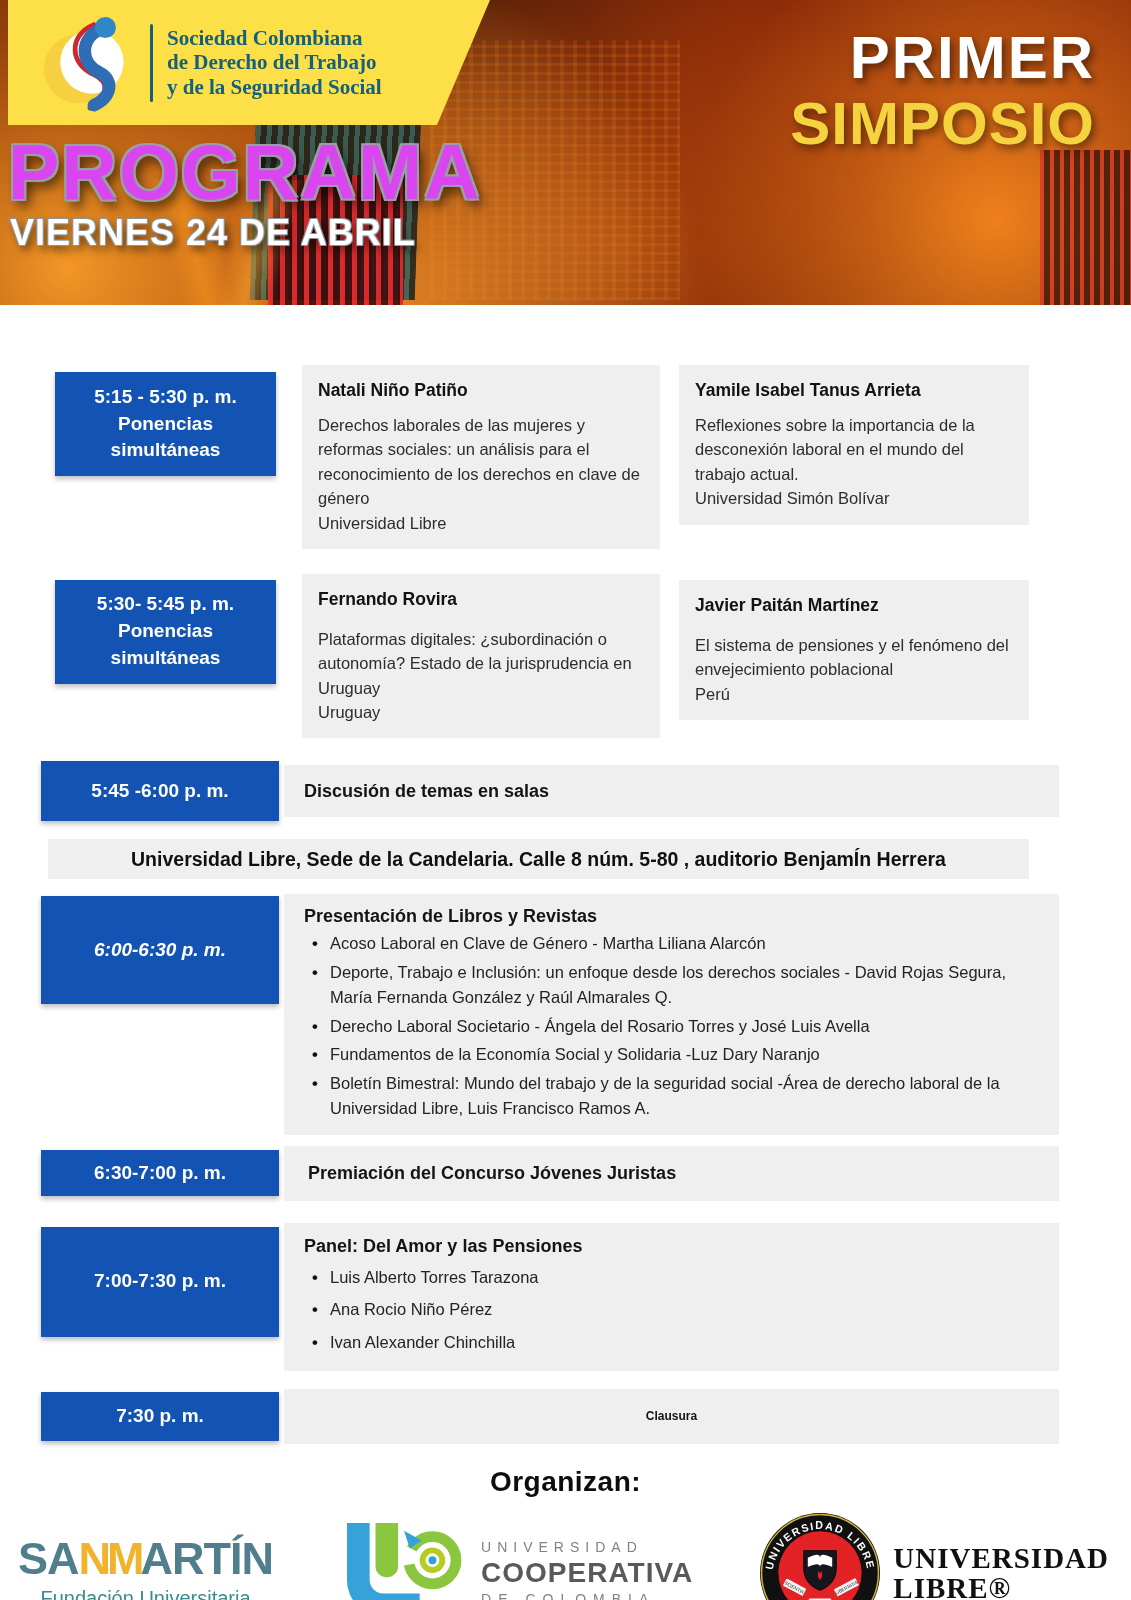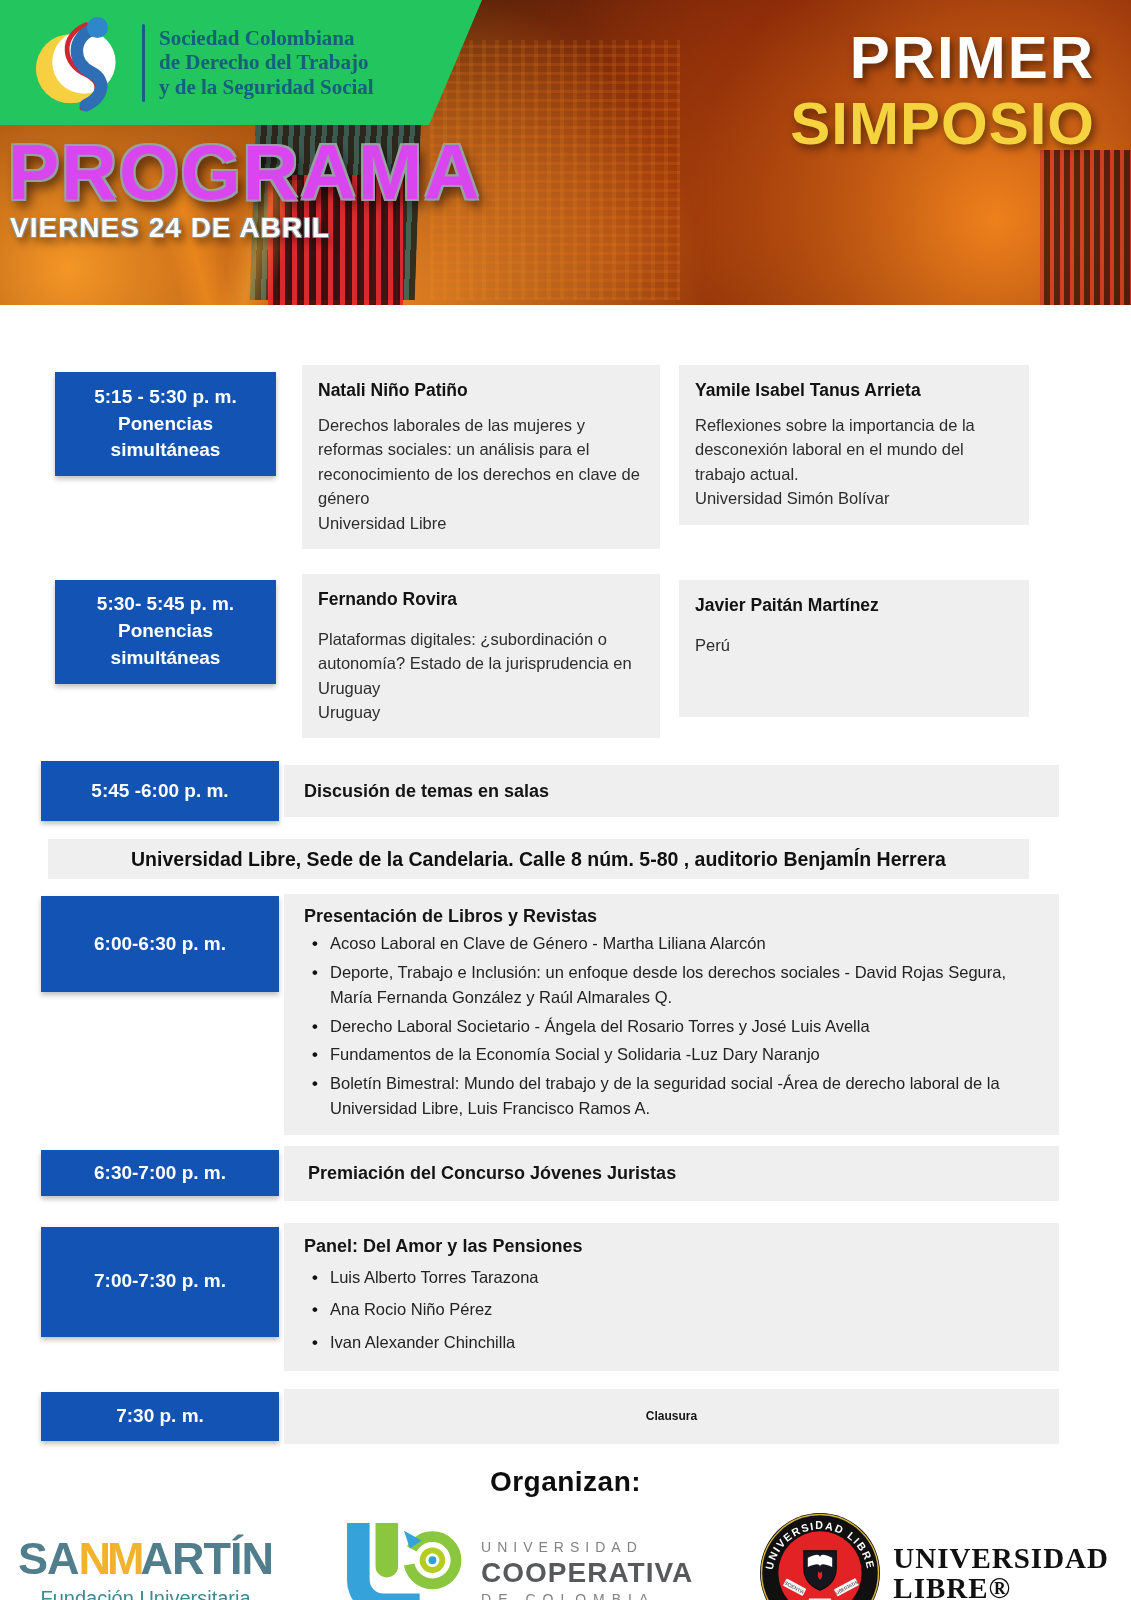--- a/index.html
+++ b/index.html
@@ -32,33 +32,33 @@
     background:repeating-linear-gradient(90deg, rgba(210,45,40,.8) 0 4px, rgba(40,10,8,.9) 4px 10px); opacity:.8; }
   .tex-win { left:430px; top:40px; width:250px; height:260px;
     background:repeating-linear-gradient(0deg, rgba(255,120,20,.16) 0 3px, transparent 3px 9px),
                repeating-linear-gradient(90deg, rgba(255,160,40,.12) 0 4px, transparent 4px 13px); }
   .tex-road { left:0; top:180px; width:420px; height:125px;
     background:
       linear-gradient(75deg, transparent 40%, rgba(255,150,30,.5) 46%, transparent 52%),
       linear-gradient(105deg, transparent 55%, rgba(255,170,50,.45) 61%, transparent 67%);
   }
 
-  .logo-panel { position:absolute; top:0; left:0; width:482px; height:125px; background:#22c55e;
+  .logo-panel { position:absolute; top:0; left:8px; width:482px; height:125px; background:#fde047;
     clip-path:polygon(0 0, 100% 0, 89% 100%, 0 100%);
     display:flex; align-items:center; padding:8px 0 8px 34px; }
   .logo-mark { flex:0 0 auto; }
   .logo-divider { width:3px; height:78px; background:#15607a; margin:0 14px 0 12px; border-radius:2px; }
   .society-name { font-family:"Liberation Serif", serif; font-weight:bold; color:#15607a;
     font-size:21px; line-height:1.17; }
 
   .program-title { position:absolute; left:8px; top:128px; color:#d946ef;
     font-size:77px; font-weight:bold; letter-spacing:2px;
     text-shadow:-2px -2px 0 #98a0a4, 2px -2px 0 #98a0a4, -2px 2px 0 #98a0a4, 2px 2px 0 #98a0a4, 5px 7px 12px rgba(0,0,0,.65); }
   .date-line { position:absolute; left:10px; top:212px; color:#ffffff;
-    font-size:28px; font-weight:bold; letter-spacing:1px;
+    font-size:36px; font-weight:bold; letter-spacing:1px;
     text-shadow:-1px -1px 0 #8d9598, 1px -1px 0 #8d9598, -1px 1px 0 #8d9598, 1px 1px 0 #8d9598, 4px 5px 9px rgba(0,0,0,.6); }
   .event-title { position:absolute; right:36px; top:28px; text-align:right; line-height:1.0; }
   .event-word1 { font-size:60px; font-weight:bold; color:#ffffff; letter-spacing:2px;
     text-shadow:3px 4px 8px rgba(0,0,0,.55); }
   .event-word2 { font-size:60px; font-weight:bold; color:#f5d33f; letter-spacing:1px; margin-top:6px;
     text-shadow:3px 4px 8px rgba(0,0,0,.5); }
 
   
   .sched { position:relative; padding:0 32px 0 0; }
   .row { display:flex; align-items:flex-start; }
@@ -87,21 +87,21 @@
 
   .row-r3 { margin-top:23px; align-items:center; }
   .row-r3 .timebox { height:60px; }
   .row-r3 .gbox { height:52px; display:flex; align-items:center; padding:0 20px; }
 
   .venue-band { margin:18px 70px 0 48px; background:#efefef; height:40px;
     display:flex; align-items:center; justify-content:center;
     font-weight:bold; font-size:19.5px; color:#101010; }
 
   .row-r4 { margin-top:15px; }
-  .row-r4 .timebox { height:96px; margin-top:2px; }
+  .row-r4 .timebox { height:108px; margin-top:2px;font-style:italic; }
   .row-r4 .gbox { padding:12px 18px 14px 20px; }
   .row-r4 .rowtitle { margin-bottom:4px; }
   ul.blist { list-style:none; }
   ul.blist li { position:relative; padding-left:26px; font-size:16.5px; line-height:1.5;
     color:#232323; margin-top:4px; }
   ul.blist li::before { content:"•"; position:absolute; left:8px; color:#111; font-weight:bold; }
 
   .row-r5 { margin-top:11px; align-items:center; }
   .row-r5 .timebox { height:46px; }
   .row-r5 .gbox { height:55px; display:flex; align-items:center; padding:0 24px; }
@@ -200,20 +200,21 @@
         <span>Ponencias</span>
         <span>simultáneas</span>
       </div>
       <div class="gbox col2 session">
         <div class="speaker" style="margin-bottom:14px;">Fernando Rovira</div>
         <div>Plataformas digitales: ¿subordinación o autonomía? Estado de la jurisprudencia en Uruguay</div>
         <div>Uruguay</div>
       </div>
       <div class="gbox col3 session">
         <div class="speaker" style="margin-bottom:14px;">Javier Paitán Martínez</div>
+        <div>El sistema de pensiones y el fenómeno del envejecimiento poblacional</div>
         <div>Perú</div>
       </div>
     </div>
 
     <div class="row row-r3">
       <div class="timebox t-wide">
         <span>5:45 -6:00  p. m.</span>
       </div>
       <div class="gbox fullbox">
         <span class="rowtitle">Discusión de temas en salas</span>

